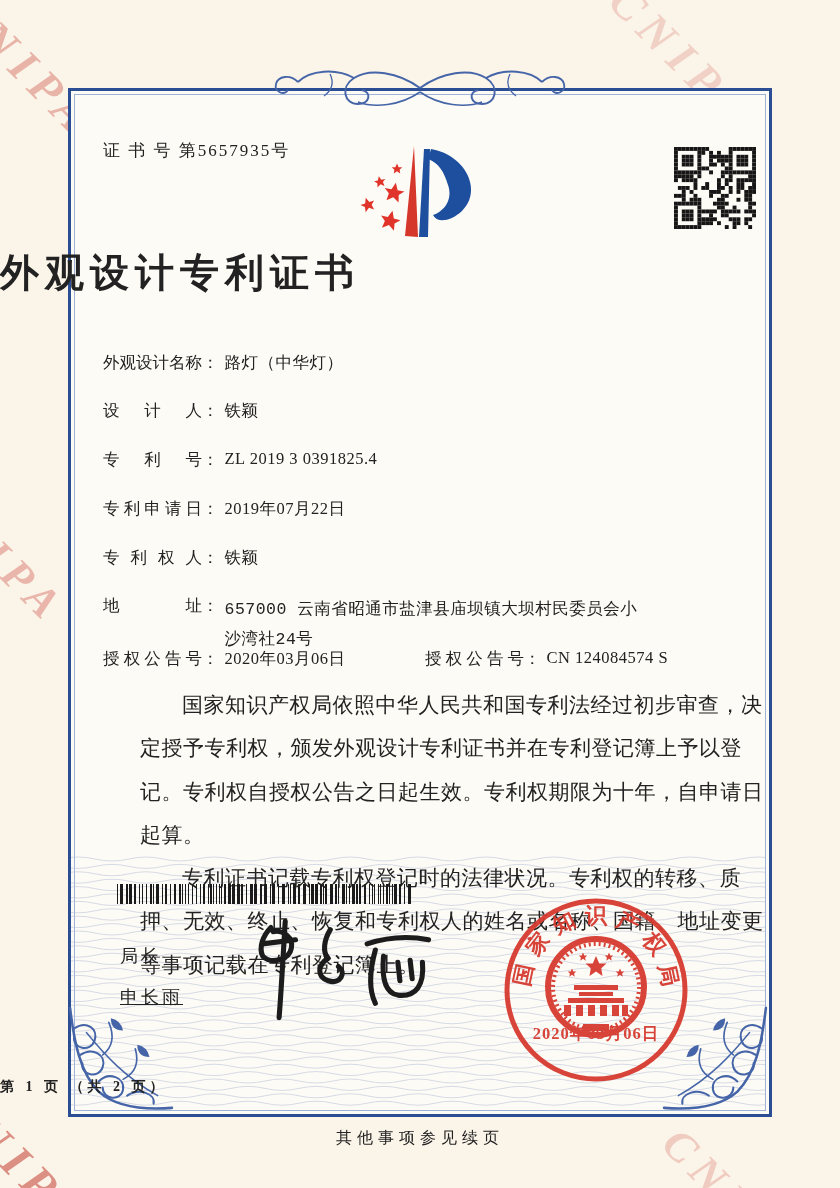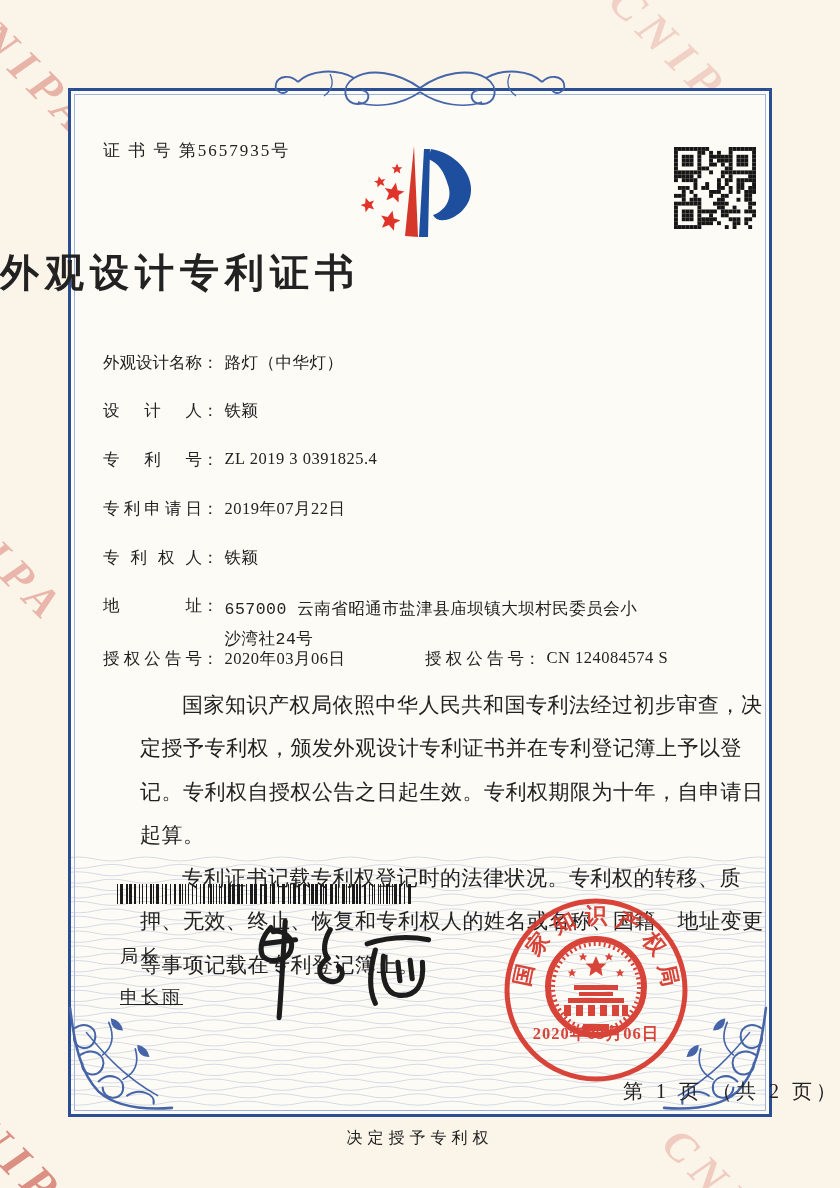--- a/index.html
+++ b/index.html
@@ -65,22 +65,22 @@
   .officer .name{margin-top:17px;text-decoration:underline;}
   .signature{position:absolute;left:232px;top:912px;width:215px;height:115px;z-index:4;}
 
   .seal{position:absolute;left:503px;top:897px;width:186px;height:186px;z-index:4;opacity:.93;}
   .seal svg{position:absolute;inset:0;}
   .seal-char{position:absolute;font-size:22px;font-weight:bold;color:#d6372b;
              font-family:"Liberation Serif","DejaVu Serif",serif;}
   .seal-date{position:absolute;left:0;right:0;top:126px;text-align:center;
              font-size:16.5px;font-weight:bold;color:#d6372b;letter-spacing:1px;}
 
-  .page-footer{position:absolute;left:0;right:0;top:1078px;text-align:right;
-               font-size:20px;letter-spacing:4px;z-index:3;}
+  .page-footer{position:absolute;left:0;right:0;top:1078px;text-align:left;
+               font-size:14px;letter-spacing:4px;z-index:3;font-weight:bold;}
   .continuation{position:absolute;left:0;right:0;top:1128px;text-align:center;
                 font-size:16px;letter-spacing:5px;z-index:3;}
   .defs-svg{position:absolute;width:0;height:0;}
 </style>
 </head>
 <body>
 
 <div class="page">
 
   <svg class="defs-svg" aria-hidden="true">
@@ -607,15 +607,15 @@
   <span class="seal-char" style="left: 20.6171px; top: 77.6145px; transform: translate(-50%, -50%) rotate(-78deg);">国</span>
       <span class="seal-char" style="left: 34.6872px; top: 47.4411px; transform: translate(-50%, -50%) rotate(-52deg);">家</span>
       <span class="seal-char" style="left: 60.5605px; top: 26.4892px; transform: translate(-50%, -50%) rotate(-26deg);">知</span>
       <span class="seal-char" style="left: 93px; top: 19px; transform: translate(-50%, -50%) rotate(0deg);">识</span>
       <span class="seal-char" style="left: 125.439px; top: 26.4892px; transform: translate(-50%, -50%) rotate(26deg);">产</span>
       <span class="seal-char" style="left: 151.313px; top: 47.4411px; transform: translate(-50%, -50%) rotate(52deg);">权</span>
       <span class="seal-char" style="left: 165.383px; top: 77.6145px; transform: translate(-50%, -50%) rotate(78deg);">局</span>
     </div>
 
   <div class="page-footer">第 1 页 （共 2 页）</div>
-  <div class="continuation">决定授予专利权</div>
+  <div class="continuation">其他事项参见续页</div>
 
 </div>
 
 </body></html>

